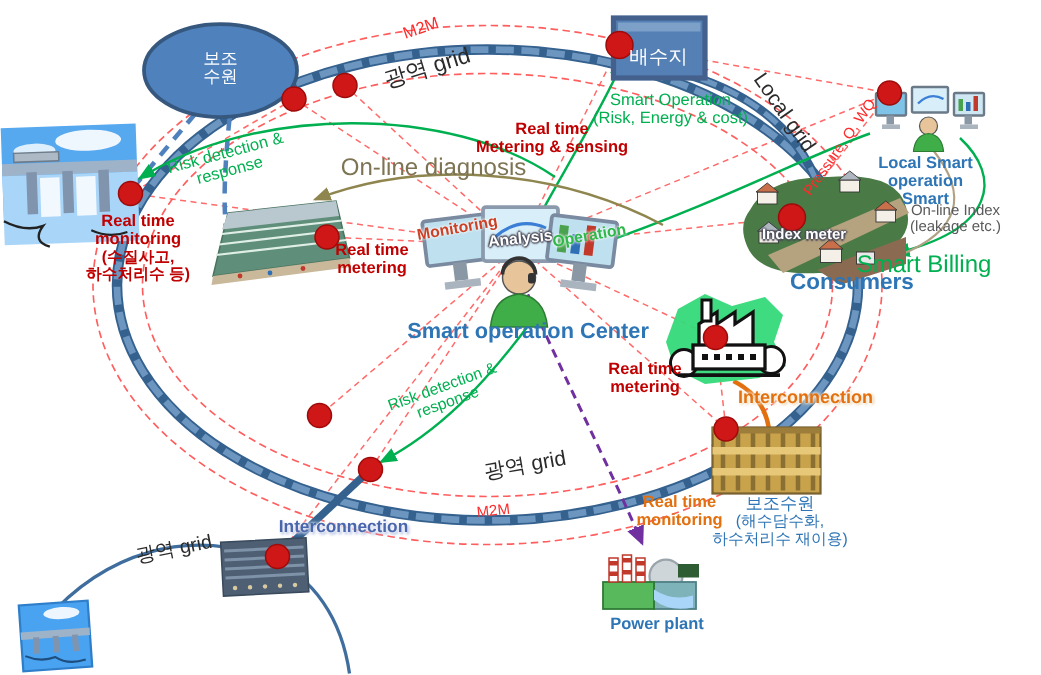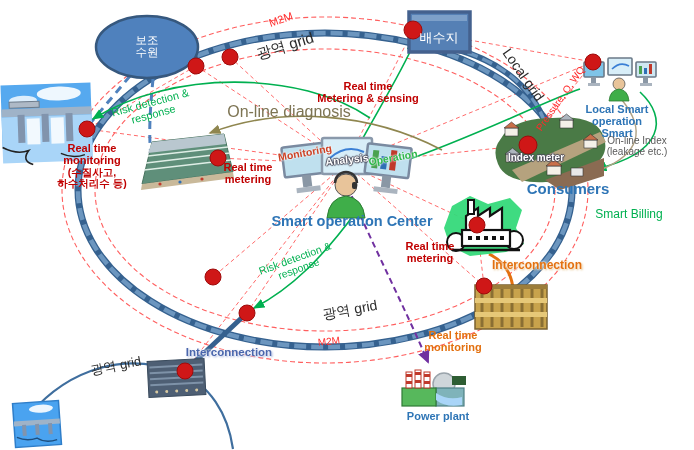--- a/index.html
+++ b/index.html
@@ -292,20 +292,24 @@
 
 <div class="lbl" style="left:439px;top:38px;color:#fff;font-size:13px;">
   <span>배수지</span>
     </div>
 
 <div class="lbl" style="left:147px;top:46px;color:#fff;font-size:11.5px;">
   <span>보조</span>
   <span>수원</span>
     </div>
 
+<div class="lbl" style="left:447px;top:74px;color:#00b050;font-size:11px;">
+  <span>Smart Operation</span>
+  <span>(Risk, Energy &amp; cost)</span>
+    </div>
 
 <div class="lbl" style="left:368px;top:93px;color:#c00000;font-weight:bold;font-size:11px;">
   <span>Real time</span>
   <span>Metering &amp; sensing</span>
     </div>
 
 <div class="lbl" style="left:289px;top:112px;color:#7d7453;font-size:16px;">
   <span>On-line diagnosis</span>
     </div>
 
@@ -326,21 +330,21 @@
   <span>Local Smart</span>
   <span>operation</span>
   <span>Smart</span>
     </div>
 
 <div class="lbl" style="left:637px;top:147px;color:#5a5a5a;font-size:10px;">
   <span>On-line Index</span>
   <span>(leakage etc.)</span>
     </div>
 
-<div class="lbl" style="left:629px;top:177px;color:#00b050;font-size:12px;margin-top:37px;">
+<div class="lbl" style="left:616px;top:177px;color:#00b050;font-size:16px;">
   <span>Smart Billing</span>
     </div>
 
 <div class="lbl whiteOut" style="left:536px;top:158px;font-size:10px;">
   <span>Index meter</span>
     </div>
 
 <div class="lbl" style="left:568px;top:189px;color:#2e75b6;font-weight:bold;font-size:15px;">
   <span>Consumers</span>
     </div>
@@ -348,20 +352,25 @@
 
 <div class="lbl glowR" style="left:537px;top:265px;font-size:12px;">
   <span>Interconnection</span>
     </div>
 
 <div class="lbl" style="left:430px;top:253px;color:#c00000;font-weight:bold;font-size:11px;">
   <span>Real time</span>
   <span>metering</span>
     </div>
 
+<div class="lbl" style="left:520px;top:348px;color:#2e75b6;font-size:10.5px;">
+  <span style="font-size:11.5px;">보조수원</span>
+  <span>(해수담수화,</span>
+  <span>하수처리수 재이용)</span>
+    </div>
 
 <div class="lbl" style="left:453px;top:342px;color:#e3700f;font-weight:bold;font-size:11px;">
   <span>Real time</span>
   <span>monitoring</span>
     </div>
 
 <div class="lbl" style="left:430px;top:417px;color:#2e75b6;font-weight:bold;font-size:11px;padding-left:16px;">
   <span>Power plant</span>
     </div>
 

